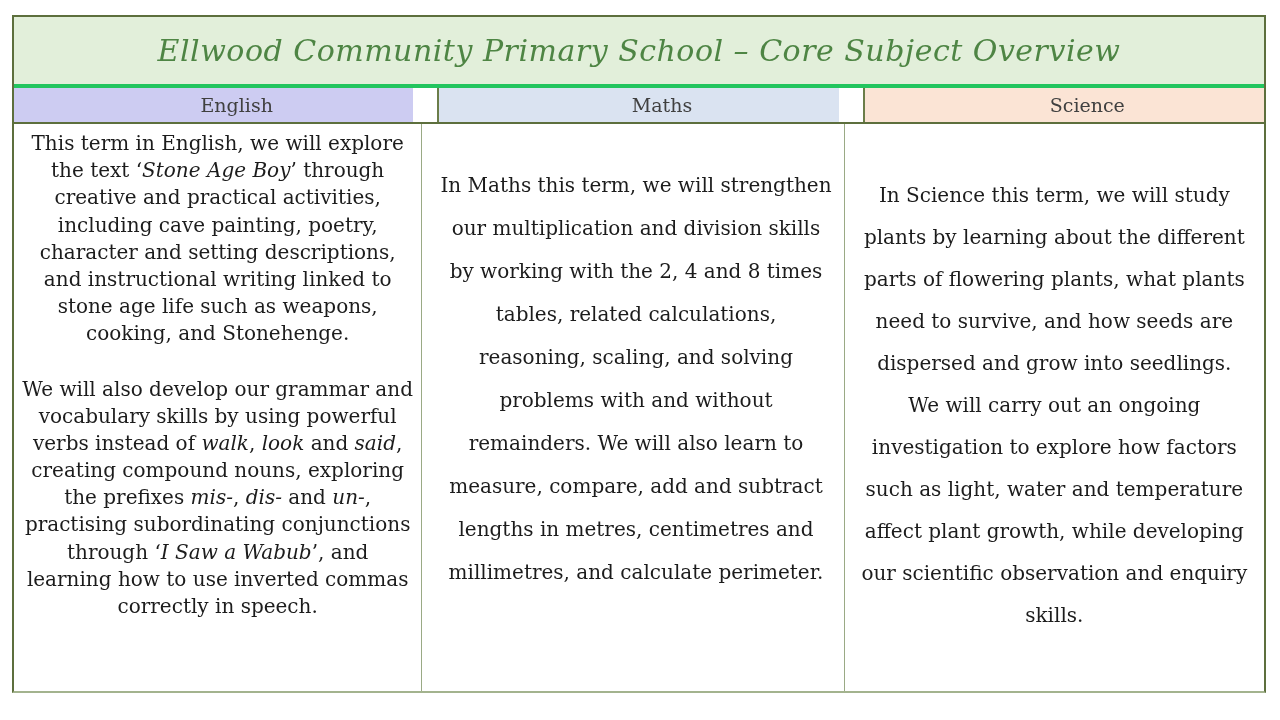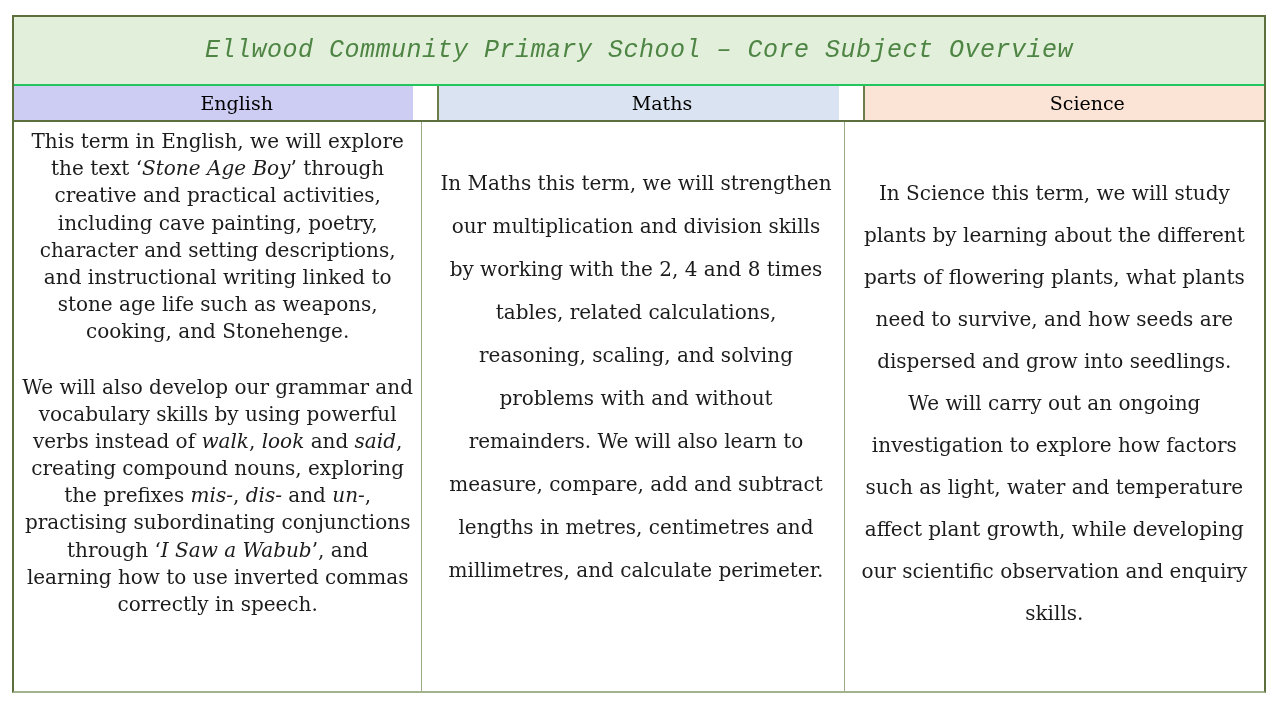--- a/index.html
+++ b/index.html
@@ -27,43 +27,42 @@
     border-bottom-color: #a3b38e;
     display: flex;
     flex-direction: column;
     box-sizing: border-box;
     background: #ffffff;
   }
   .title-row {
     height: 67px;
     flex: 0 0 67px;
     background: #e2efda;
-    border-bottom: 2px solid #22c55e;
+    border-bottom: 4px solid #22c55e;
     display: flex;
     align-items: center;
     justify-content: center;
-    font-size: 25px;
+    font-size: 30px;
     font-style: italic;
     letter-spacing: 0.5px;
     color: #4e8544;
-    font-family: Liberation Mono, monospace;
   }
   .header-row {
     display: flex;
     flex: 0 0 34px;
     height: 34px;
     border-bottom: 2px solid #5d6f3d;
   }
   .header-cell {
     flex: 1 1 0;
     display: flex;
     align-items: center;
     justify-content: center;
     font-size: 19px;
-    color: #000000;
+    color: #404040;
     padding-left: 46px;
   }
   .header-cell + .header-cell {
     border-left: 2px solid #6b7d49;
     margin-left: 24px;
   }
   .body-row {
     display: flex;
     flex: 1 1 auto;
     background: #ffffff;

